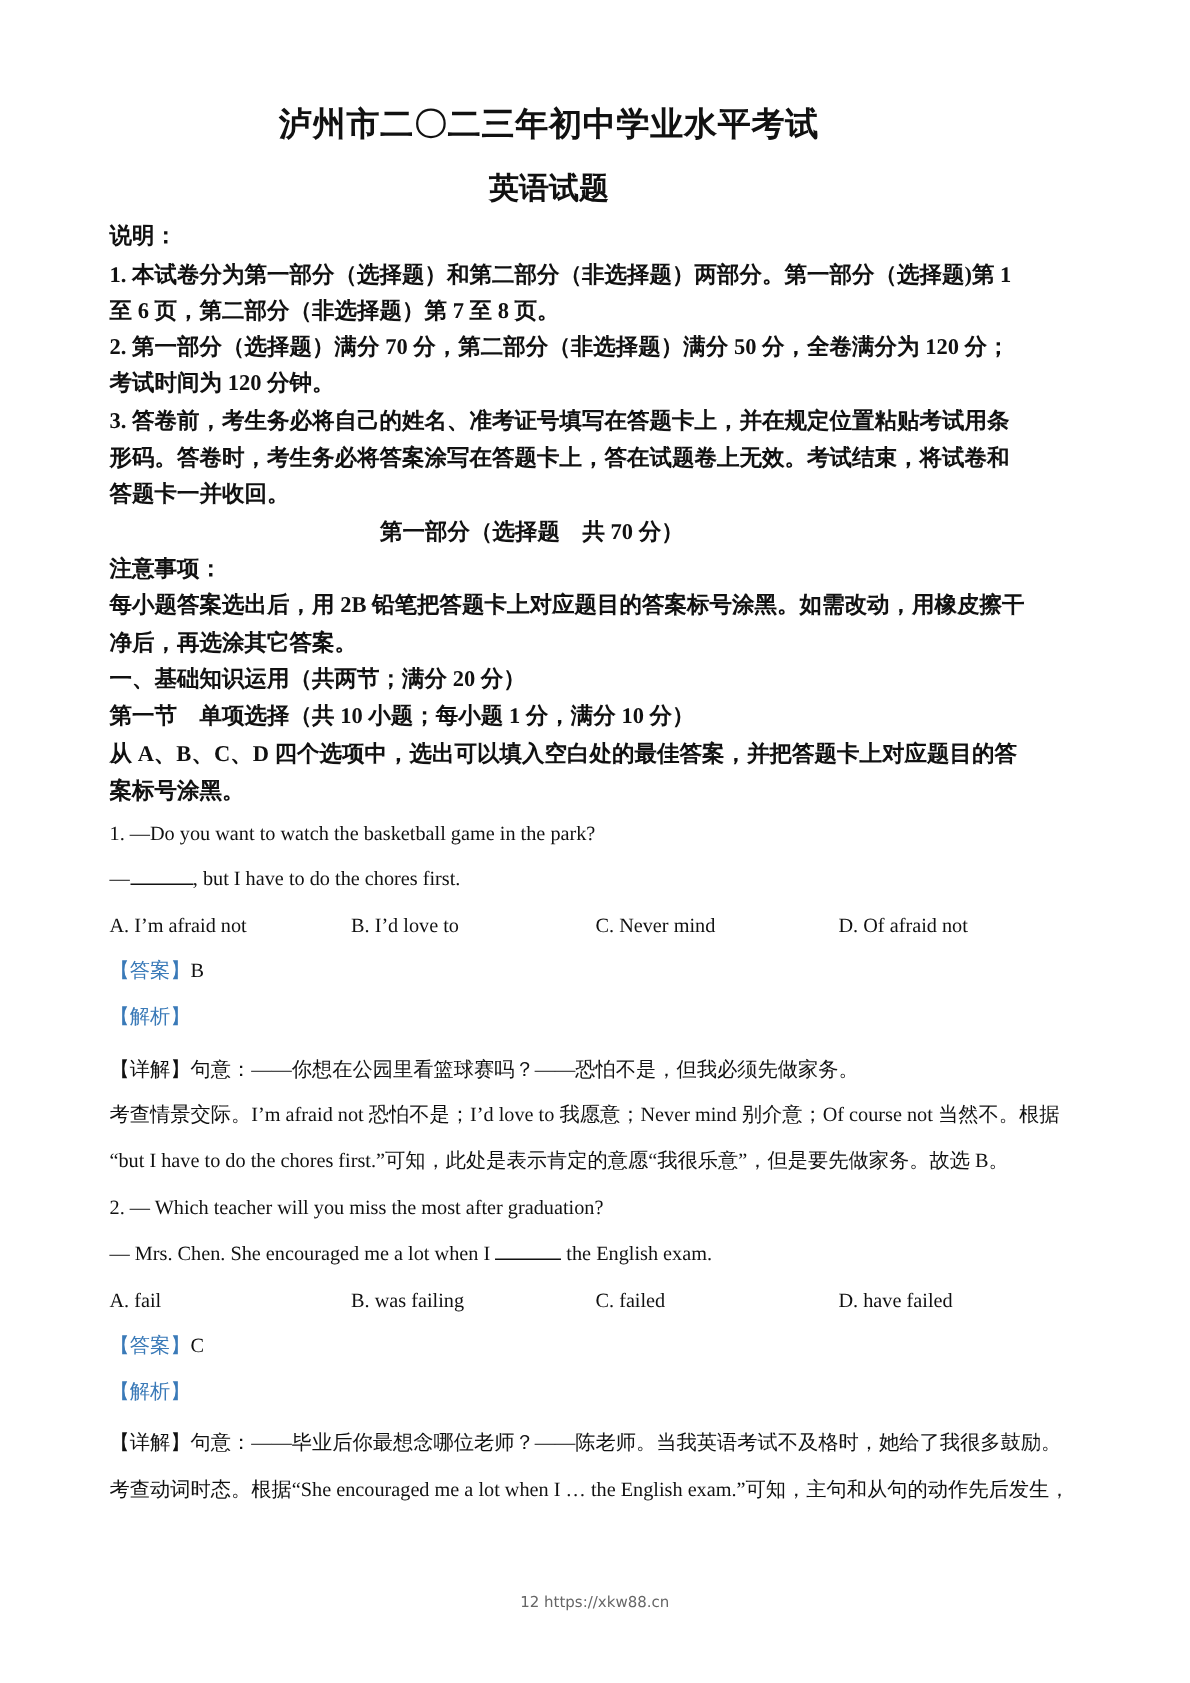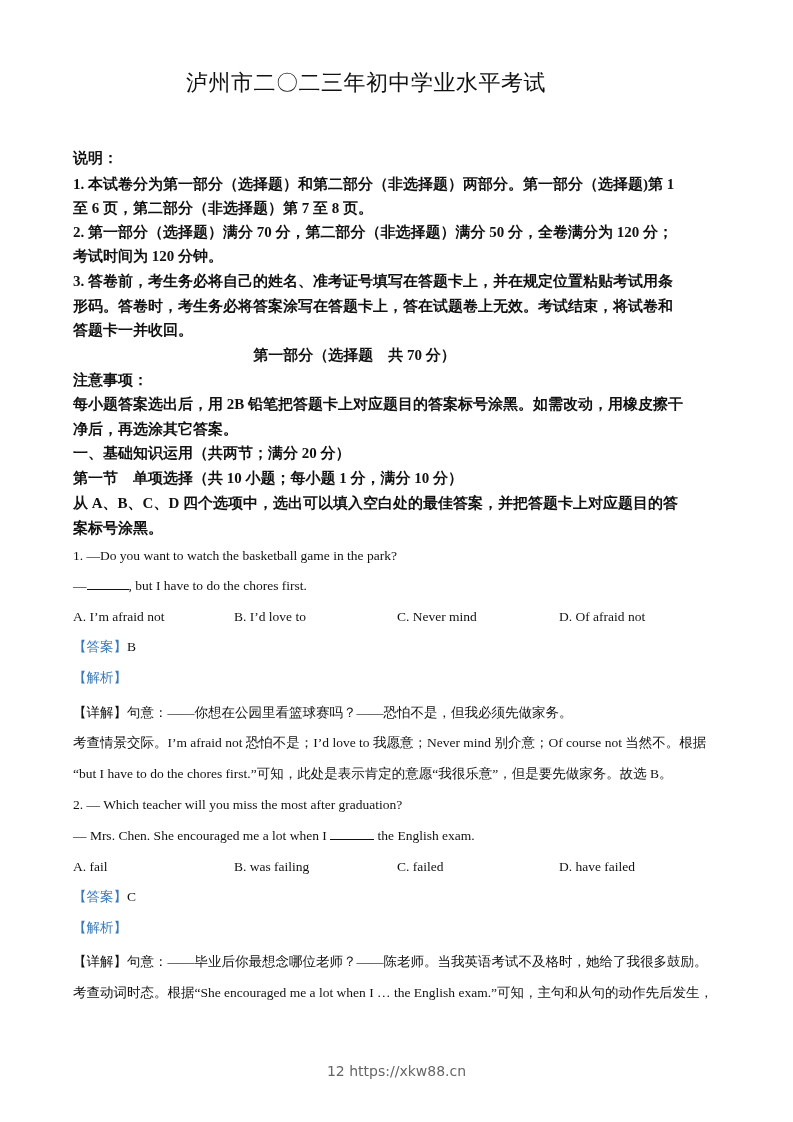--- a/index.html
+++ b/index.html
@@ -1,38 +1,39 @@
 <!DOCTYPE html>
 <html><head>
 <meta charset="utf-8">
 <style>
   html, body { margin: 0; padding: 0; background: #ffffff; }
   body { width: 793px; height: 1122px; position: relative; overflow: hidden;
          font-family: "Liberation Serif", "DejaVu Serif", serif; color: #111; }
   .page { position: absolute; left: 0; top: 0; width: 793px; height: 1122px; }
-  .title { position: absolute; left: 0; width: 732px; text-align: center; font-weight: normal; }
+  .title { position: absolute; left: 0; width: 732px; text-align: center; font-weight: bold; }
   .t1 { top: 68px; font-size: 22px; letter-spacing: 0.5px; }
   .t2 { top: 112px; font-size: 20px; }
   .bline { position: absolute; left: 73px; width: 650px; font-size: 15px; font-weight: bold;
            white-space: nowrap; line-height: 20px; }
   .center { left: 0; width: 709px; text-align: center; }
   .nline { position: absolute; left: 73px; width: 660px; font-size: 13.5px; white-space: nowrap;
            line-height: 18px; }
   .opt { position: absolute; font-size: 13.5px; white-space: nowrap; line-height: 18px; }
   .tag { color: #3a7ab8; }
   .footer { position: absolute; top: 1063px; left: 0; width: 793px; text-align: center;
-            font-family: "DejaVu Sans", sans-serif; font-size: 14px; color: #666; }
+            font-family: "DejaVu Sans", sans-serif; font-size: 10px; color: #666; }
   .blank { display: inline-block; border-bottom: 1px solid #111; height: 12px; vertical-align: baseline; }
 </style>
 </head>
 <body>
 
 <div class="page">
 
   <div class="title t1">泸州市二〇二三年初中学业水平考试</div>
+  <div class="title t2">英语试题</div>
 
   <div>
     <div class="bline" style="top:148px;">说明：</div>
     <div class="bline" style="top:174px;">1. 本试卷分为第一部分（选择题）和第二部分（非选择题）两部分。第一部分（选择题)第 1</div>
     <div class="bline" style="top:198px;">至 6 页，第二部分（非选择题）第 7 至 8 页。</div>
     <div class="bline" style="top:222px;">2. 第一部分（选择题）满分 70 分，第二部分（非选择题）满分 50 分，全卷满分为 120 分；</div>
     <div class="bline" style="top:246px;">考试时间为 120 分钟。</div>
     <div class="bline" style="top:271px;">3. 答卷前，考生务必将自己的姓名、准考证号填写在答题卡上，并在规定位置粘贴考试用条</div>
     <div class="bline" style="top:296px;">形码。答卷时，考生务必将答案涂写在答题卡上，答在试题卷上无效。考试结束，将试卷和</div>
     <div class="bline" style="top:320px;">答题卡一并收回。</div>

